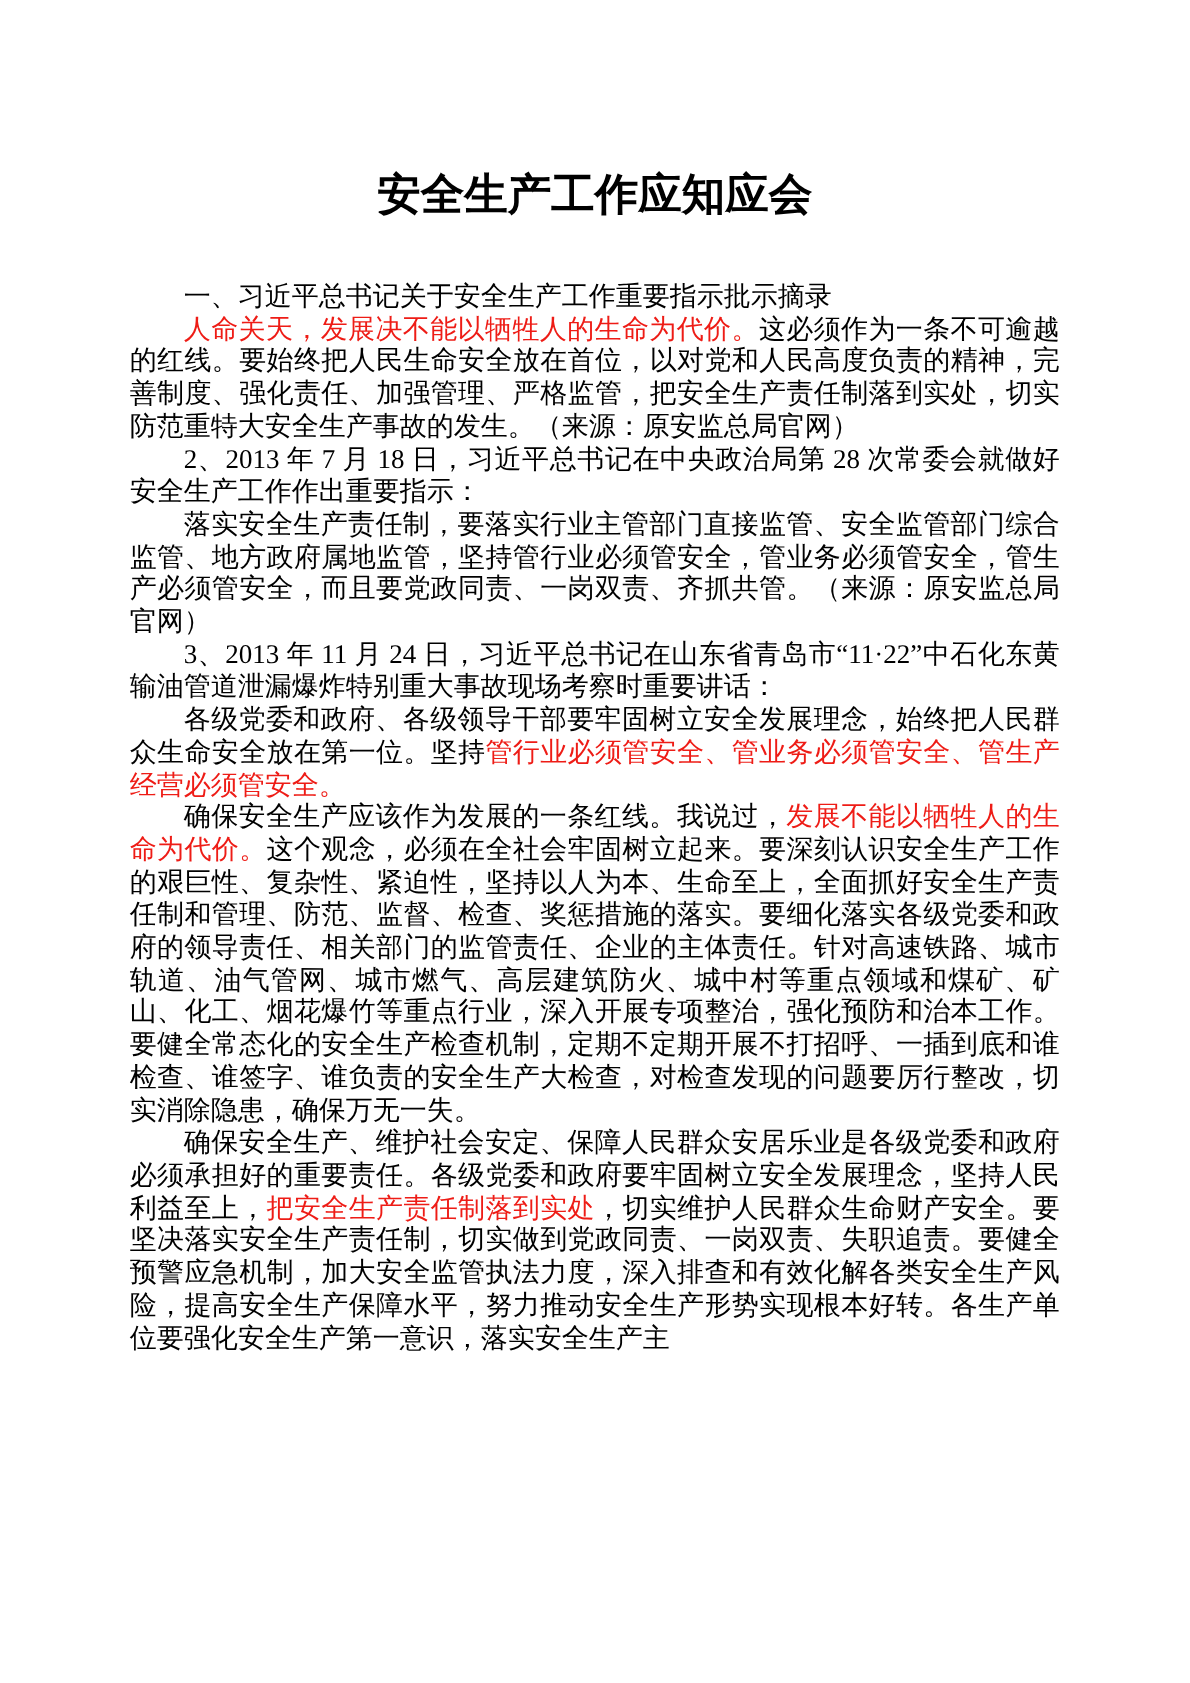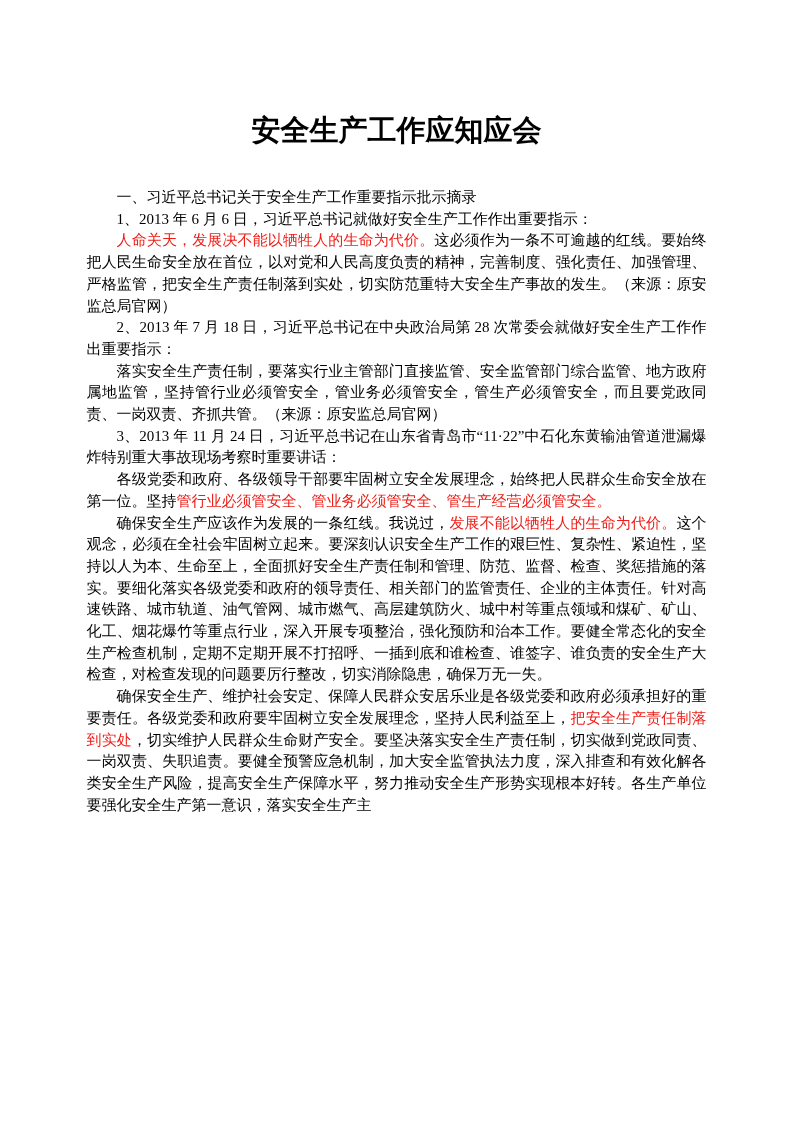--- a/index.html
+++ b/index.html
@@ -22,41 +22,40 @@
     text-align: center;
     font-size: 29px;
     line-height: 32px;
     font-weight: bold;
     color: var(--ink);
     font-family: "Liberation Sans", sans-serif;
   }
   .doc-body {
     margin: 41px auto 0 auto;
     width: 620px;
-    font-size: 15px;
+    font-size: 18px;
     line-height: 21.7px;
     text-align: justify;
     color: var(--ink);
     word-break: break-all;
   }
   .para {
     margin: 0;
     text-indent: 2em;
   }
   .run { color: var(--ink); }
   .run.red { color: var(--highlight); }
 </style>
 </head>
 <body>
 
 <div class="page">
   <h1 class="doc-title">安全生产工作应知应会</h1>
   <div class="doc-body" id="doc-body">
       <p class="para"><span class="run">一、习近平总书记关于安全生产工作重要指示批示摘录</span></p>
-      <p class="para"><span class="run">1、2013 年 6 月 6 日，习近平总书记就做好安全生产工作作出重要指示：</span></p>
       <p class="para"><span class="run red">人命关天，发展决不能以牺牲人的生命为代价。</span><span class="run">这必须作为一条不可逾越的红线。要始终把人民生命安全放在首位，以对党和人民高度负责的精神，完善制度、强化责任、加强管理、严格监管，把安全生产责任制落到实处，切实防范重特大安全生产事故的发生。（来源：原安监总局官网）</span></p>
       <p class="para"><span class="run">2、2013 年 7 月 18 日，习近平总书记在中央政治局第 28 次常委会就做好安全生产工作作出重要指示：</span></p>
       <p class="para"><span class="run">落实安全生产责任制，要落实行业主管部门直接监管、安全监管部门综合监管、地方政府属地监管，坚持管行业必须管安全，管业务必须管安全，管生产必须管安全，而且要党政同责、一岗双责、齐抓共管。（来源：原安监总局官网）</span></p>
       <p class="para"><span class="run">3、2013 年 11 月 24 日，习近平总书记在山东省青岛市“11·22”中石化东黄输油管道泄漏爆炸特别重大事故现场考察时重要讲话：</span></p>
       <p class="para"><span class="run">各级党委和政府、各级领导干部要牢固树立安全发展理念，始终把人民群众生命安全放在第一位。坚持</span><span class="run red">管行业必须管安全、管业务必须管安全、管生产经营必须管安全。</span></p>
       <p class="para"><span class="run">确保安全生产应该作为发展的一条红线。我说过，</span><span class="run red">发展不能以牺牲人的生命为代价。</span><span class="run">这个观念，必须在全社会牢固树立起来。要深刻认识安全生产工作的艰巨性、复杂性、紧迫性，坚持以人为本、生命至上，全面抓好安全生产责任制和管理、防范、监督、检查、奖惩措施的落实。要细化落实各级党委和政府的领导责任、相关部门的监管责任、企业的主体责任。针对高速铁路、城市轨道、油气管网、城市燃气、高层建筑防火、城中村等重点领域和煤矿、矿山、化工、烟花爆竹等重点行业，深入开展专项整治，强化预防和治本工作。要健全常态化的安全生产检查机制，定期不定期开展不打招呼、一插到底和谁检查、谁签字、谁负责的安全生产大检查，对检查发现的问题要厉行整改，切实消除隐患，确保万无一失。</span></p>
       <p class="para"><span class="run">确保安全生产、维护社会安定、保障人民群众安居乐业是各级党委和政府必须承担好的重要责任。各级党委和政府要牢固树立安全发展理念，坚持人民利益至上，</span><span class="run red">把安全生产责任制落到实处</span><span class="run">，切实维护人民群众生命财产安全。要坚决落实安全生产责任制，切实做到党政同责、一岗双责、失职追责。要健全预警应急机制，加大安全监管执法力度，深入排查和有效化解各类安全生产风险，提高安全生产保障水平，努力推动安全生产形势实现根本好转。各生产单位要强化安全生产第一意识，落实安全生产主</span></p>
     </div>
 </div>
 

